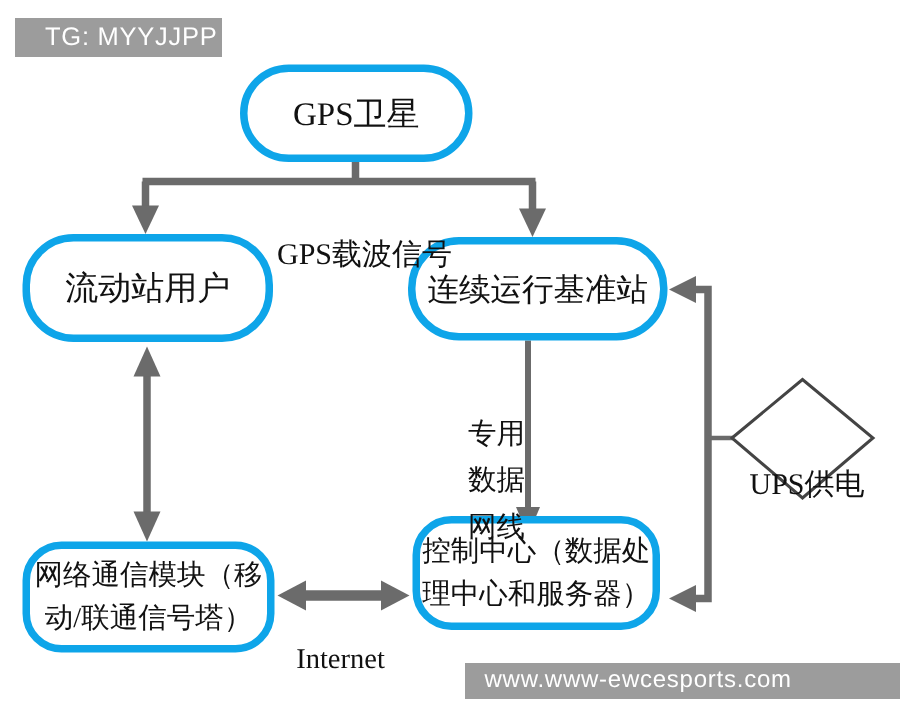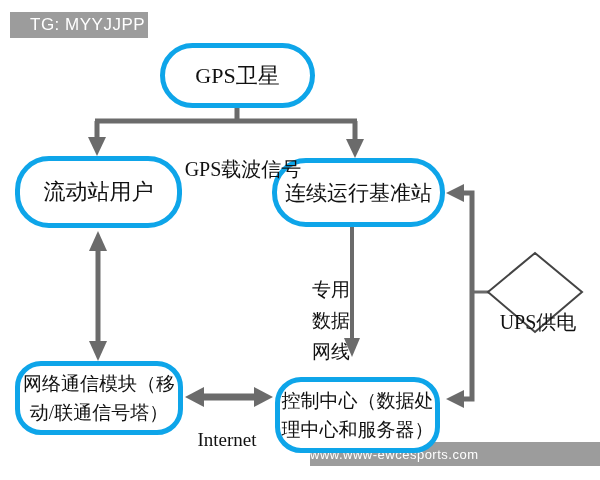--- a/index.html
+++ b/index.html
@@ -24,41 +24,42 @@
   .banner.top {
     left: 10px; top: 12px;
     width: 138px; height: 26px;
     font-size: 17px;
     padding-left: 20px;
     letter-spacing: 0.5px;
   }
   .banner.bottom {
     left: 310px; top: 442px;
     width: 290px; height: 24px;
-    font-size: 13px;
+    font-size: 16px;
+    padding-left: 13px;
     letter-spacing: 0.5px;
   }
   .node {
     position: absolute;
     background: #ffffff;
     border: 5px solid #0ea5e9;
     display: flex;
     align-items: center;
     justify-content: center;
     text-align: center;
     white-space: pre-line;
     z-index: 2;
   }
   .node.stadium-lg { border-radius: 34px; }
   .node.box-rounded { border-radius: 26px; }
   #node-gps    { left: 160px; top: 43px;  width: 155px; height: 65px; font-size: 22px; }
   #node-rover  { left: 15px;  top: 156px; width: 167px; height: 72px; font-size: 22px; }
   #node-cors   { left: 272px; top: 158px; width: 173px; height: 69px; font-size: 21px; }
   #node-netmod { left: 15px;  top: 361px; width: 168px; height: 74px; font-size: 19px; line-height: 29px; }
-  #node-ctrl   { left: 275px; top: 377px; width: 165px; height: 76px; font-size: 19px; line-height: 29px; }
+  #node-ctrl   { left: 275px; top: 344px; width: 165px; height: 76px; font-size: 19px; line-height: 29px; }
   .edge-label {
     position: absolute;
     white-space: pre-line;
     z-index: 3;
     margin-top: 28px;
   }
   #label-carrier   { left: 181px; top: 128px; width: 124px; font-size: 20px; text-align: center; }
   #label-gprs      { left: 107px; top: 262px; font-size: 20px; line-height: 30px; }
   #label-dedicated { left: 312px; top: 246px; font-size: 19px; line-height: 31px; text-align: center; }
   #label-internet  { left: 189px; top: 401px; width: 76px; font-size: 19px; text-align: center; }

